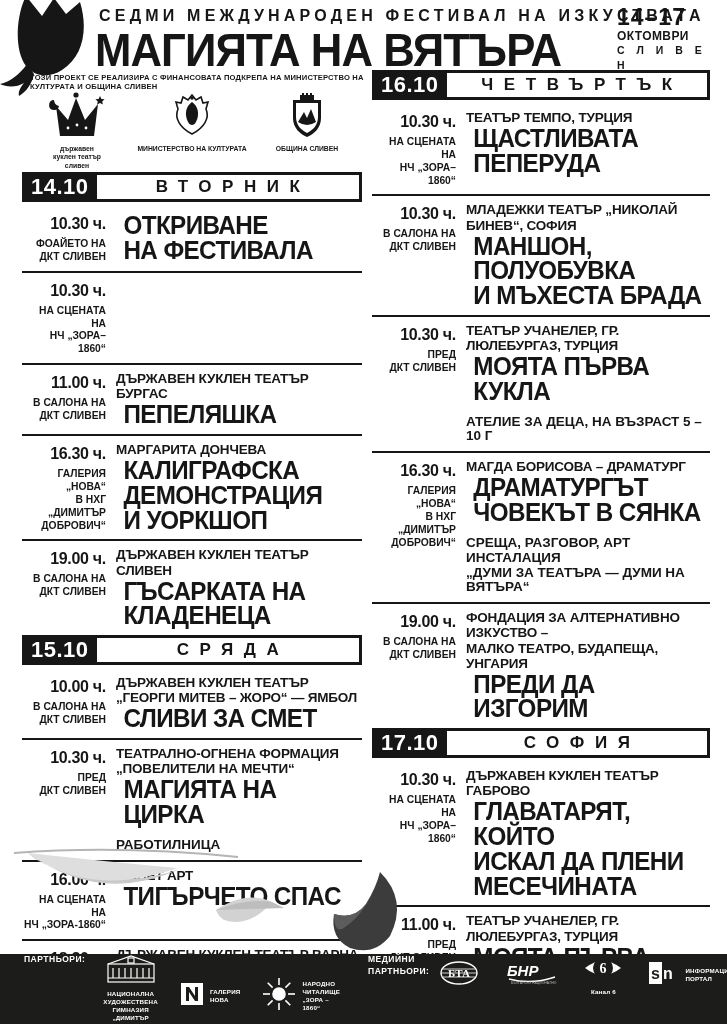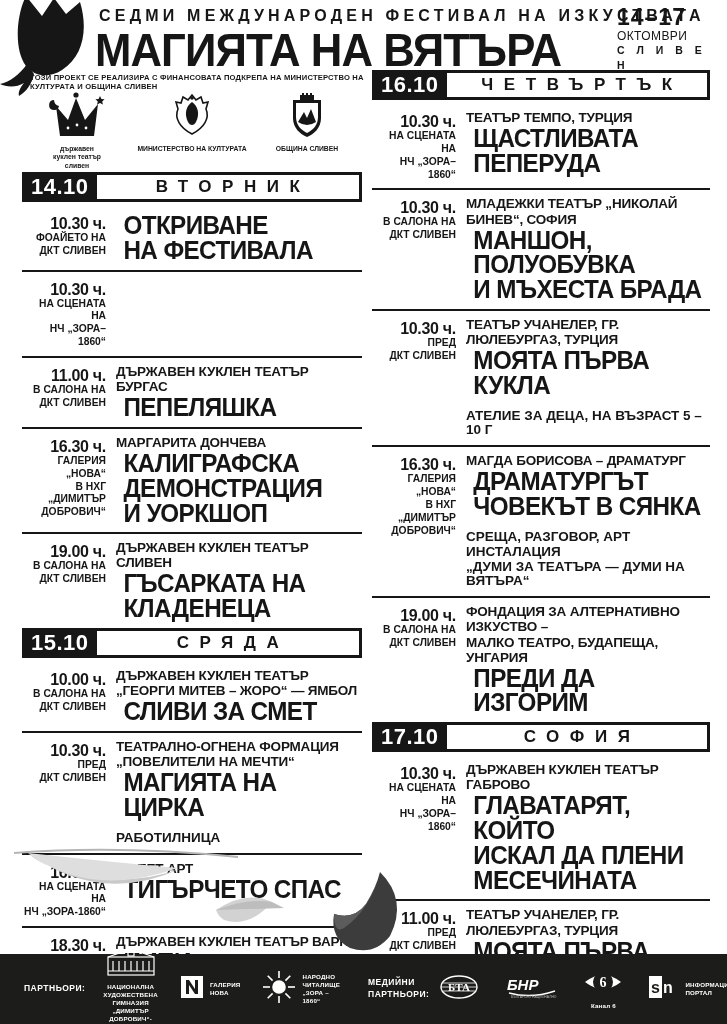--- a/index.html
+++ b/index.html
@@ -15,21 +15,21 @@
     position:absolute; left:99px; top:7px; width:520px;
     font-size:16px; font-weight:bold; letter-spacing:4.2px; white-space:nowrap;
   }
   .main-title {
     position:absolute; left:95px; top:22px; width:560px;
     font-size:47px; font-weight:bold; letter-spacing:-1px; white-space:nowrap;
     transform:scaleX(.93); transform-origin:left center;
   }
   .date-block { position:absolute; right:16px; top:6px; width:94px; }
   .date-block .d1 { font-size:23px; font-weight:bold; letter-spacing:1px; line-height:1; }
-  .date-block .d2 { font-size:12px; font-weight:normal; letter-spacing:.4px; line-height:1.2; }
+  .date-block .d2 { font-size:12px; font-weight:bold; letter-spacing:.4px; line-height:1.2; }
   .date-block .d3 { font-size:10.5px; font-weight:bold; letter-spacing:4.5px; line-height:1.35; }
   .date-block .d4 { font-size:16px; font-weight:bold; letter-spacing:5.5px; line-height:1.05; }
   .support-note {
     position:absolute; left:30px; top:73px; width:345px;
     font-size:7.6px; font-weight:bold; letter-spacing:.2px;
   }
   .org-logos { position:absolute; left:22px; top:92px; width:340px; height:78px;
     display:flex; justify-content:space-between; align-items:flex-start; }
   .org { display:flex; flex-direction:column; align-items:center; width:110px; }
   .org svg { height:46px; }
@@ -44,32 +44,32 @@
     padding:0 8px 0 6px; display:flex; align-items:center; letter-spacing:.5px;
   }
   .day-name {
     flex:1; background:#fff; color:#161616; display:flex; align-items:center; justify-content:center;
     font-size:17px; font-weight:bold; letter-spacing:.62em; text-indent:.62em;
   }
   .event { display:flex; padding:6px 0 7px 0; }
   .event + .event { border-top:2px solid #161616; }
   .time-cell { width:84px; flex:none; text-align:right; padding-top:4px; }
   .time { font-size:16px; font-weight:bold; letter-spacing:-.3px; line-height:1; }
-  .venue { font-size:10.3px; font-weight:bold; line-height:1.25; margin-top:0; }
+  .venue { font-size:10.3px; font-weight:bold; line-height:1.25; margin-top:6px; }
   .main-cell { flex:1; text-align:left; padding-left:10px; }
   .company { font-size:13.5px; font-weight:bold; line-height:1.12; letter-spacing:-.2px; }
   .ev-title { font-size:25px; font-weight:bold; line-height:.99; letter-spacing:-.6px; margin-top:1px;
     transform:scaleX(.97); transform-origin:right center; }
   .ev-note { font-size:13.5px; font-weight:bold; line-height:1.1; margin-top:11px; }
   
   .leaf { position:absolute; pointer-events:none; }
   
   .footer {
     position:absolute; left:0; bottom:0; width:727px; height:70px; background:#1c1c1a;
-    display:flex; align-items:center; color:#fff;
+    display:flex; align-items:flex-start; color:#fff;
   }
   .f-label { font-size:8.5px; font-weight:bold; letter-spacing:.5px; line-height:1.4; }
   .f-group { display:flex; align-items:center; gap:22px; }
   .f-item { display:flex; align-items:center; gap:6px; }
   .f-item.stack { flex-direction:column; gap:2px; }
   .f-item .f-cap { font-size:6.2px; font-weight:bold; line-height:1.3; letter-spacing:.2px; }
   .f-item .f-cap.center { text-align:center; }
   .f-divider { width:1px; height:42px; background:#7a7a7a; margin:0 14px; }
 </style>
 </head>

